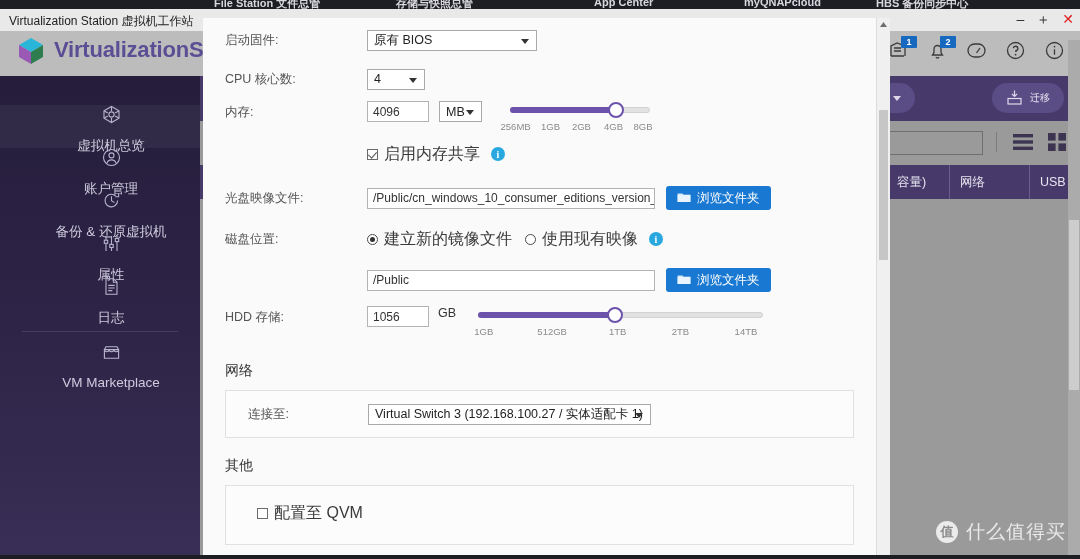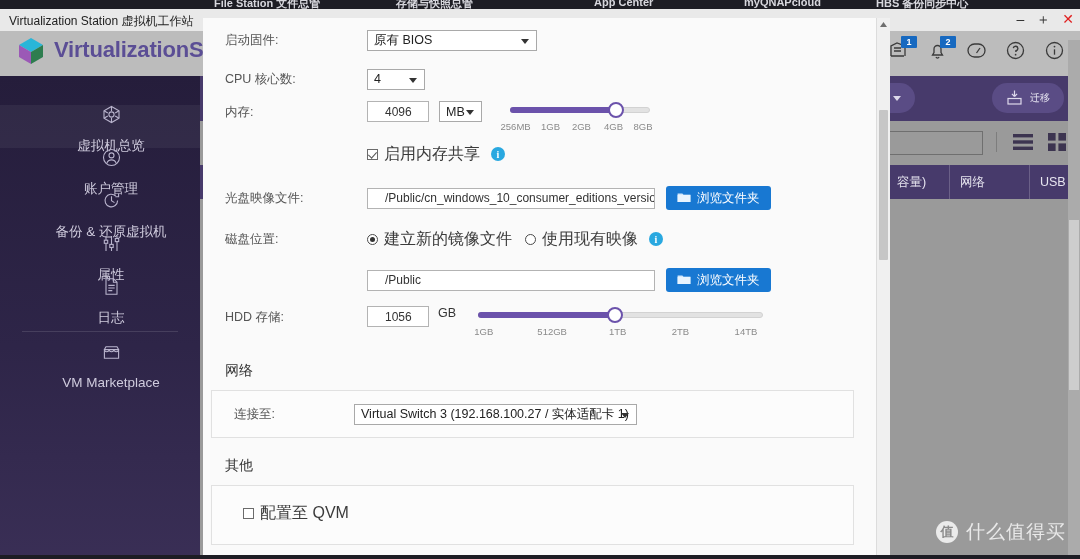--- a/index.html
+++ b/index.html
@@ -109,21 +109,21 @@
   .flabel{width:142px;font-size:12.5px;color:#555;flex:0 0 142px;white-space:nowrap;}
   .sel{
     height:21px;border:1px solid #a9a9a9;background:#fff;font-size:12.5px;color:#222;
     display:flex;align-items:center;padding:0 6px;box-sizing:border-box;cursor:pointer;
     position:relative;white-space:nowrap;overflow:hidden;
   }
   .sel .cv{width:0;height:0;border-left:4px solid transparent;border-right:4px solid transparent;
     border-top:5px solid #333;position:absolute;right:7px;top:8px;}
   .txt{
     height:21px;border:1px solid #b3b3b3;background:#fff;font-size:12px;color:#333;
-    display:flex;align-items:center;padding:0 17px;box-sizing:border-box;
+    display:flex;align-items:center;padding:0 5px;box-sizing:border-box;
     white-space:nowrap;overflow:hidden;text-align:center;
   }
   .unit{font-size:12.5px;color:#333;margin-left:9px;}
   
   .slider{position:relative;height:7px;}
   .strack{position:absolute;left:0;top:0;height:6px;border-radius:3px;background:#e2e2e2;border:1px solid #d2d2d2;box-sizing:border-box;width:100%;}
   .sfill{position:absolute;left:0;top:0;height:6px;border-radius:3px;background:#6b52ab;}
   .sknob{position:absolute;top:-5px;width:16px;height:16px;border-radius:50%;background:#fff;border:2px solid #6b52ab;box-sizing:border-box;cursor:pointer;}
   .sticks{position:relative;height:14px;margin-top:7px;}
   .sticks span{position:absolute;font-size:9.5px;color:#8a8a8a;transform:translateX(-50%);white-space:nowrap;}
@@ -137,21 +137,21 @@
   .rdo.on:after{content:"";position:absolute;left:2px;top:2px;width:5px;height:5px;border-radius:50%;background:#333;}
   .cklabel{font-size:16px;color:#3b3b3b;margin-left:6px;white-space:nowrap;}
   .info{width:14px;height:14px;border-radius:50%;background:#29a8e0;color:#fff;font-size:10px;
     font-weight:bold;display:inline-flex;align-items:center;justify-content:center;
     font-family:"Liberation Serif",serif;cursor:pointer;flex:0 0 14px;}
   .browse{
     height:24px;background:#1878d2;color:#fff;font-size:12.5px;border-radius:3px;
     display:inline-flex;align-items:center;gap:6px;padding:0 11px;cursor:pointer;white-space:nowrap;
   }
   .secttl{font-size:14px;color:#333;padding-left:22px;}
-  .panel{margin-left:8px;margin-right:36px;border:1px solid #e1e1e1;background:#fcfcfc;}
+  .panel{margin-left:22px;margin-right:36px;border:1px solid #e1e1e1;background:#fcfcfc;}
 
   
   #dlg-scroll{position:absolute;right:0;top:0;width:13px;height:550px;background:#f0f0f0;border-left:1px solid #dcdcdc;}
   #dlg-thumb{position:absolute;left:2px;top:92px;width:9px;height:150px;background:#c6c6c6;border-radius:1px;cursor:pointer;}
   #dlg-up,#dlg-dn{position:absolute;left:0;width:13px;height:13px;display:flex;align-items:center;justify-content:center;cursor:pointer;}
   #dlg-up{top:0;} #dlg-dn{bottom:0;}
 
   
   #page-scroll{position:absolute;right:0;top:31px;width:12px;height:528px;background:#ababab;}
   #page-thumb{position:absolute;left:1px;top:180px;width:10px;height:170px;background:#cdcdcd;}

